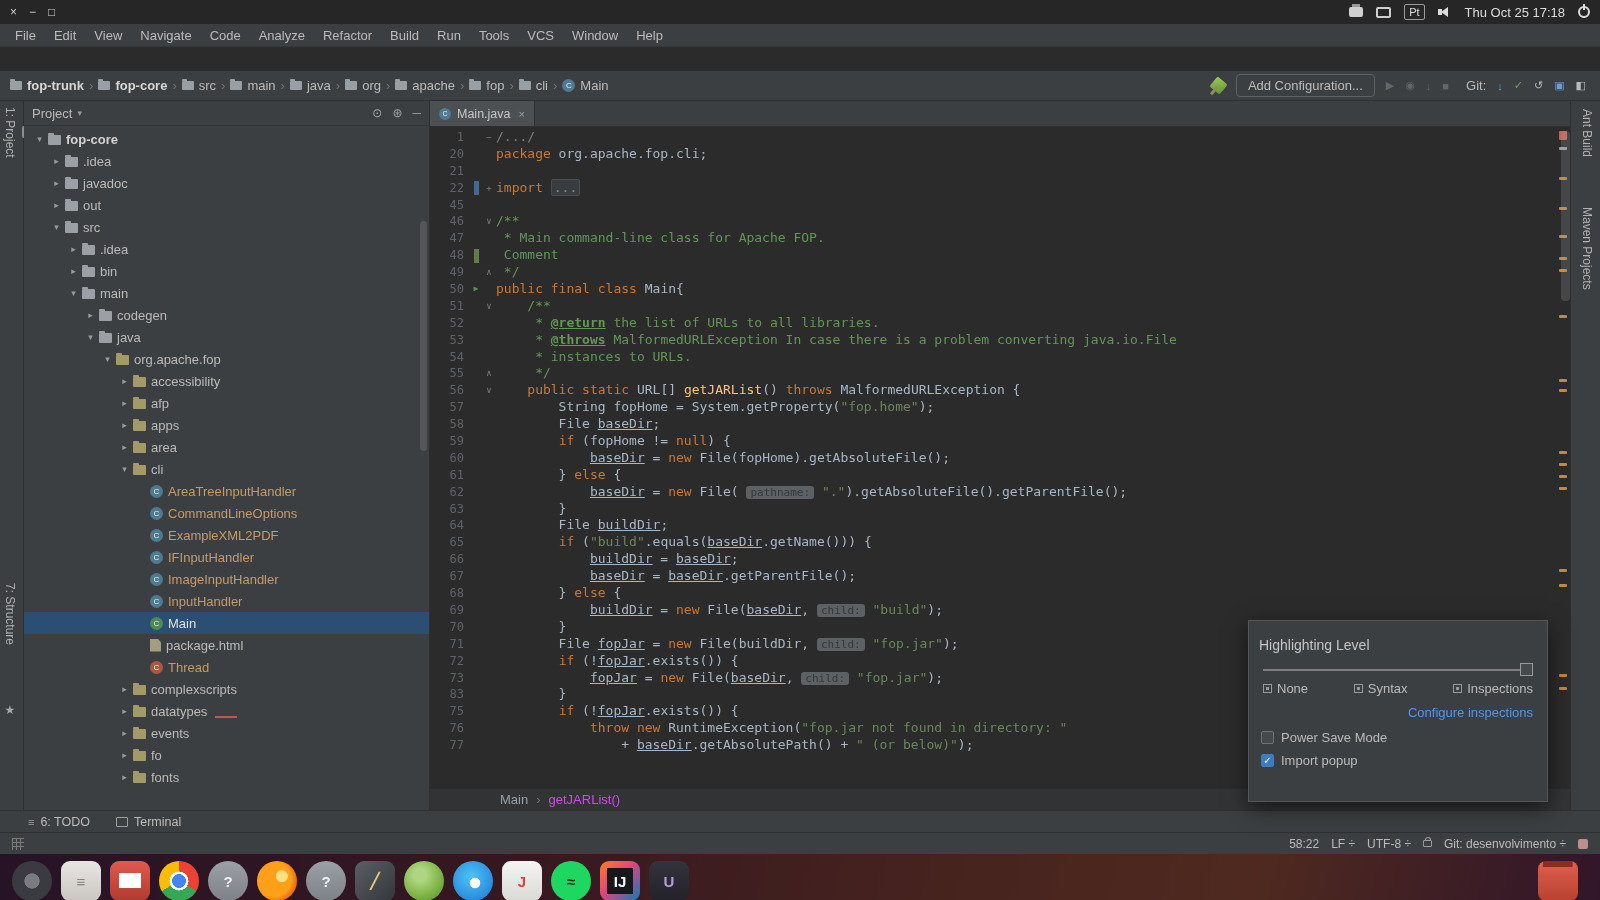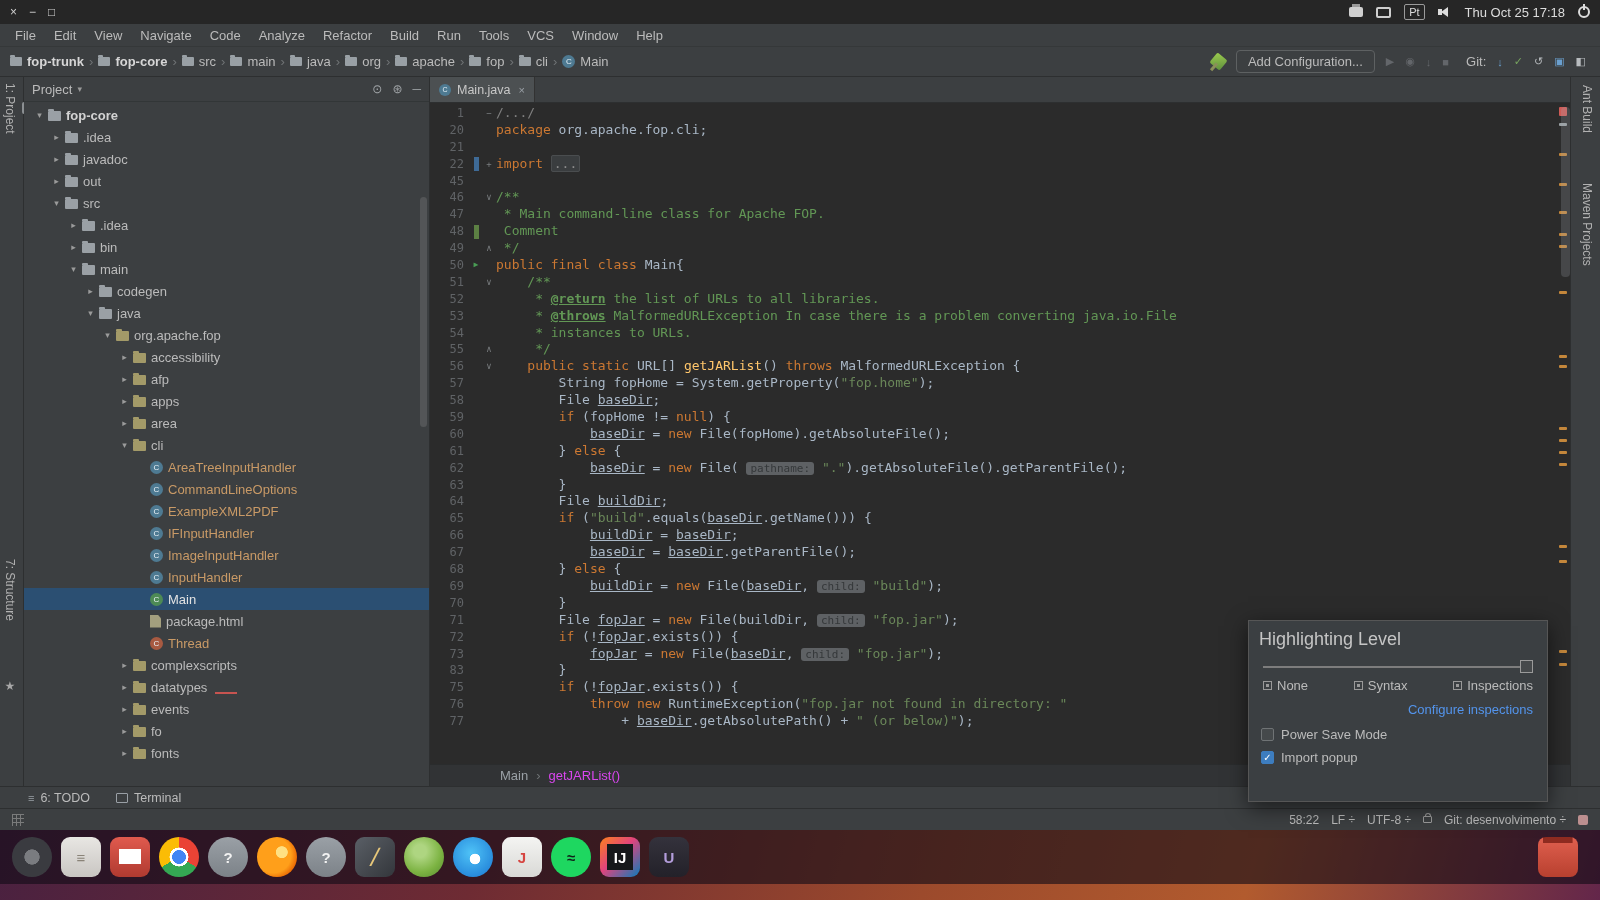--- a/index.html
+++ b/index.html
@@ -19,21 +19,21 @@
   .vol-ic::before { content:''; position:absolute; left:0; top:3px; width:4px; height:6px; background:#ddd; }
   .vol-ic::after { content:''; position:absolute; left:3px; top:1px; border-right:7px solid #ddd; border-top:5px solid transparent; border-bottom:5px solid transparent; }
   .pwr-ic { width:12px; height:12px; border:2px solid #ddd; border-radius:50%; position:relative; }
   .pwr-ic::before { content:''; position:absolute; left:3px; top:-4px; width:2px; height:6px; background:#ddd; }
 
   
   .menubar { height:23px; background:#3c3f41; display:flex; align-items:center; padding-left:6px; border-bottom:1px solid #353839; }
   .menu-item { color:#bbbbbb; font-size:13px; padding:0 9px; line-height:23px; cursor:default; }
 
   
-  .navbar { height:30px; background:#3c3f41; display:flex; align-items:center; border-bottom:1px solid #2d2f30; }
+  .navbar { height:30px; background:#3c3f41; display:flex; align-items:center; border-bottom:1px solid #2d2f30;margin-top:24px; }
   .breadcrumbs { display:flex; align-items:center; gap:5px; padding-left:10px; font-size:13px; color:#bbb; }
   .crumb { display:flex; align-items:center; gap:5px; }
   .crumb.bold span:last-child { font-weight:bold; color:#d6d6d6; }
   .crumb-sep { color:#6f7375; }
   .fldr { width:12px; height:9px; background:#99a0a5; border-radius:1px; position:relative; display:inline-block; }
   .fldr::before { content:''; position:absolute; top:-2px; left:0; width:5px; height:2px; background:inherit; border-radius:1px 1px 0 0; }
   .ci-class { width:13px; height:13px; background:#4e7a92; color:#e8f2f8; border-radius:50%; font-size:8px; display:inline-flex; align-items:center; justify-content:center; }
   .nav-right { margin-left:auto; display:flex; align-items:center; gap:11px; padding-right:14px; }
   .hammer { width:13px; height:13px; background:linear-gradient(135deg,#9ccc4e,#5f8f3e); transform:rotate(40deg); border-radius:2px; position:relative; }
   .hammer::before { content:''; position:absolute; left:5px; top:9px; width:3px; height:9px; background:#8a8f5a; }
@@ -122,21 +122,21 @@
   
   .dockarea { height:70px; background:linear-gradient(105deg,#4a2140 0%,#6e2b33 30%,#9c4a2c 58%,#b25b2e 78%,#63264a 100%); position:relative; }
   .dockstrip { height:54px; background:rgba(18,12,22,0.62); display:flex; align-items:center; padding:0 12px; }
   .dock-icons { display:flex; align-items:center; gap:9px; }
   .dock-icon { width:40px; height:40px; border-radius:9px; display:flex; align-items:center; justify-content:center; font-size:15px; font-weight:bold; }
   .dock-icon.circ { border-radius:50%; }
   .trash { margin-left:auto; margin-right:10px; border-radius:8px; }
 
   
   .popup { position:absolute; left:1248px; top:620px; width:300px; height:182px; background:#3b3f42; border:1px solid #565656; box-shadow:0 6px 20px rgba(0,0,0,0.55); z-index:50; font-size:13px; color:#bbb; }
-  .pp-title { padding:8px 10px 4px; color:#c5c5c5; font-size:18px; }
+  .pp-title { padding:16px 10px 4px; color:#c5c5c5; font-size:14px; }
   .pp-slider { position:relative; height:18px; margin:4px 14px 0; }
   .pp-track { position:absolute; left:0; right:10px; top:8px; height:2px; background:#7d7d7d; }
   .pp-handle { position:absolute; right:0; top:2px; width:13px; height:13px; background:#46494b; border:1px solid #9a9a9a; }
   .pp-levels { display:flex; justify-content:space-between; padding:2px 14px 0; }
   .pp-level { display:flex; align-items:center; gap:5px; }
   .lvl-ic { width:9px; height:9px; border:1px solid #999; position:relative; }
   .lvl-ic::before { content:''; position:absolute; left:2px; top:2px; width:3px; height:3px; background:#999; }
   .pp-link { text-align:right; padding:9px 14px 2px; color:#5394ec; }
   .pp-check { display:flex; align-items:center; gap:7px; padding:8px 0 0 12px; }
   .cbx { width:13px; height:13px; border:1px solid #6f7375; border-radius:2px; background:#45494b; display:inline-flex; align-items:center; justify-content:center; font-size:10px; color:#fff; }

